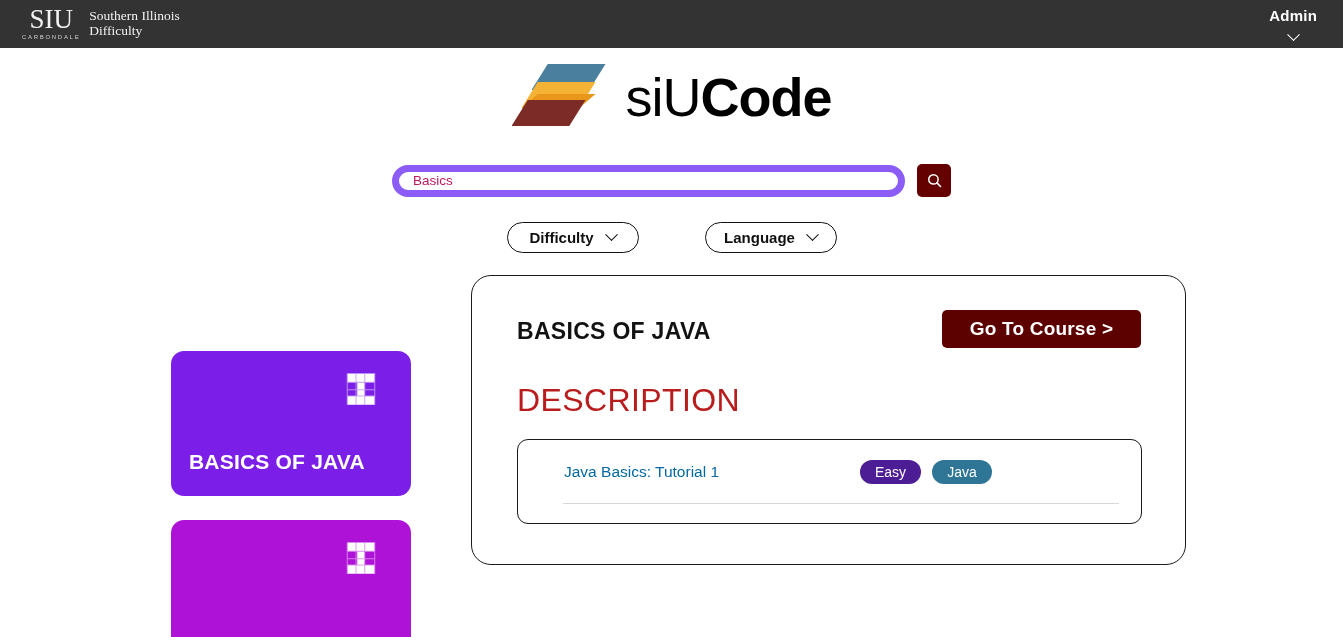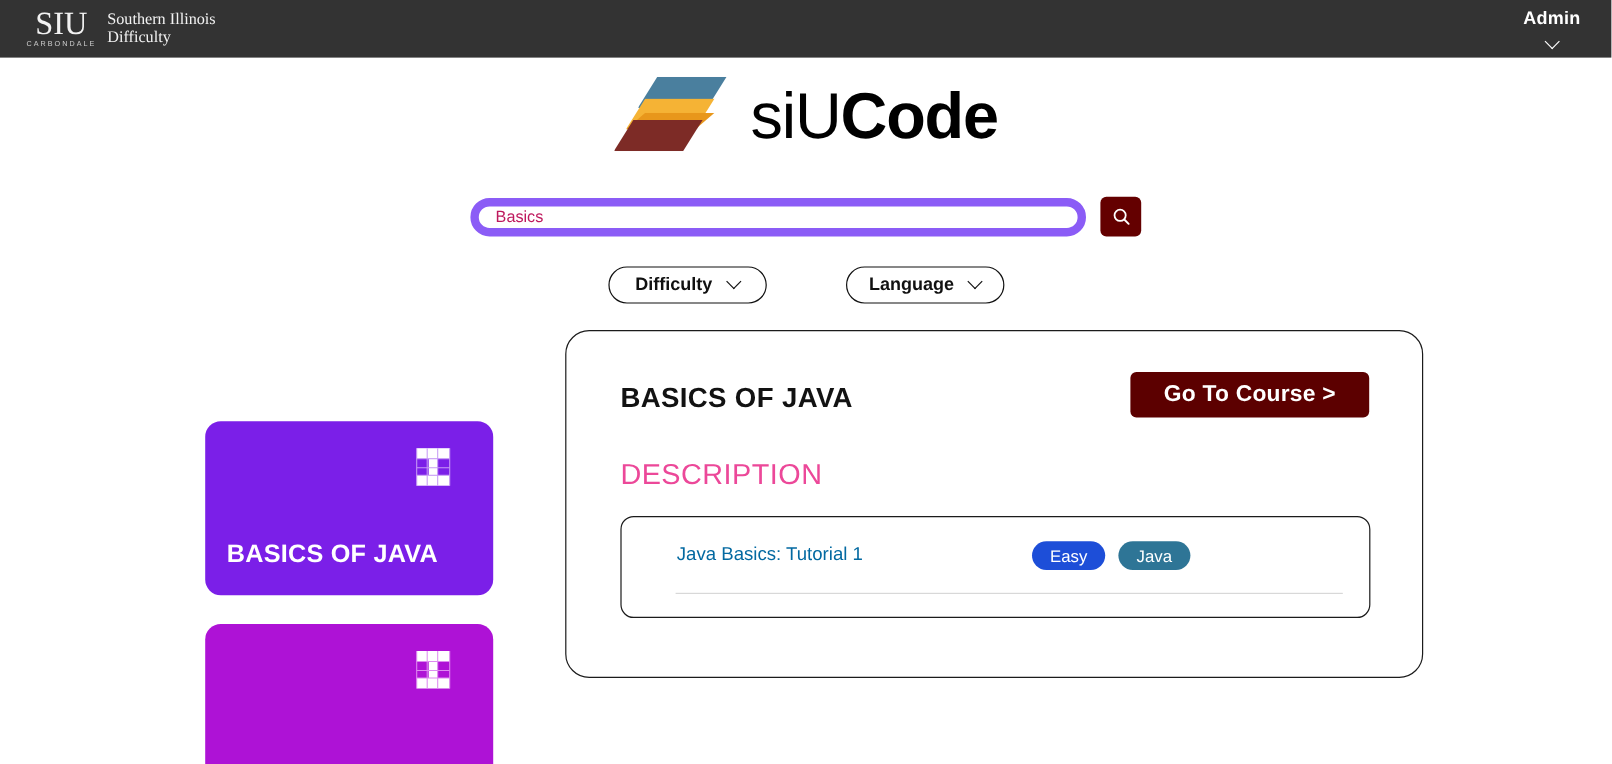--- a/index.html
+++ b/index.html
@@ -268,23 +268,23 @@
     border: none;
     border-radius: 5px;
     font-size: 19px;
     font-weight: bold;
     cursor: pointer;
     font-family: Liberation Sans, sans-serif;
     letter-spacing: 0.2px;
   }
   .desc-heading {
     margin-top: 34px;
-    font-size: 24px;
+    font-size: 32px;
     font-weight: 300;
-    color: #ec4899;
+    color: #b91c1c;
     letter-spacing: 0.4px;
   }
   .tutorial-box {
     margin-top: 20px;
     width: 625px;
     height: 85px;
     border: 1.2px solid #1b1b1b;
     border-radius: 11px;
     padding: 20px 22px 0 46px;
   }
@@ -426,21 +426,21 @@
     <div class="detail-head">
       <div class="detail-title">BASICS OF JAVA</div>
       <button class="go-course-btn">Go To Course &gt;</button>
     </div>
 
     <div class="desc-heading">DESCRIPTION</div>
 
     <div class="tutorial-box">
       <div class="tutorial-row">
         <span class="tutorial-name">Java Basics: Tutorial 1</span>
-        <span class="badge" style="background:#1d4ed8;">Easy</span>
+        <span class="badge" style="background:#4c1d95;">Easy</span>
         <span class="badge" style="background:#2e7596;">Java</span>
       </div>
       <div class="tutorial-divider"></div>
     </div>
 
   </div>
 
 </div>
 
 </body></html>

